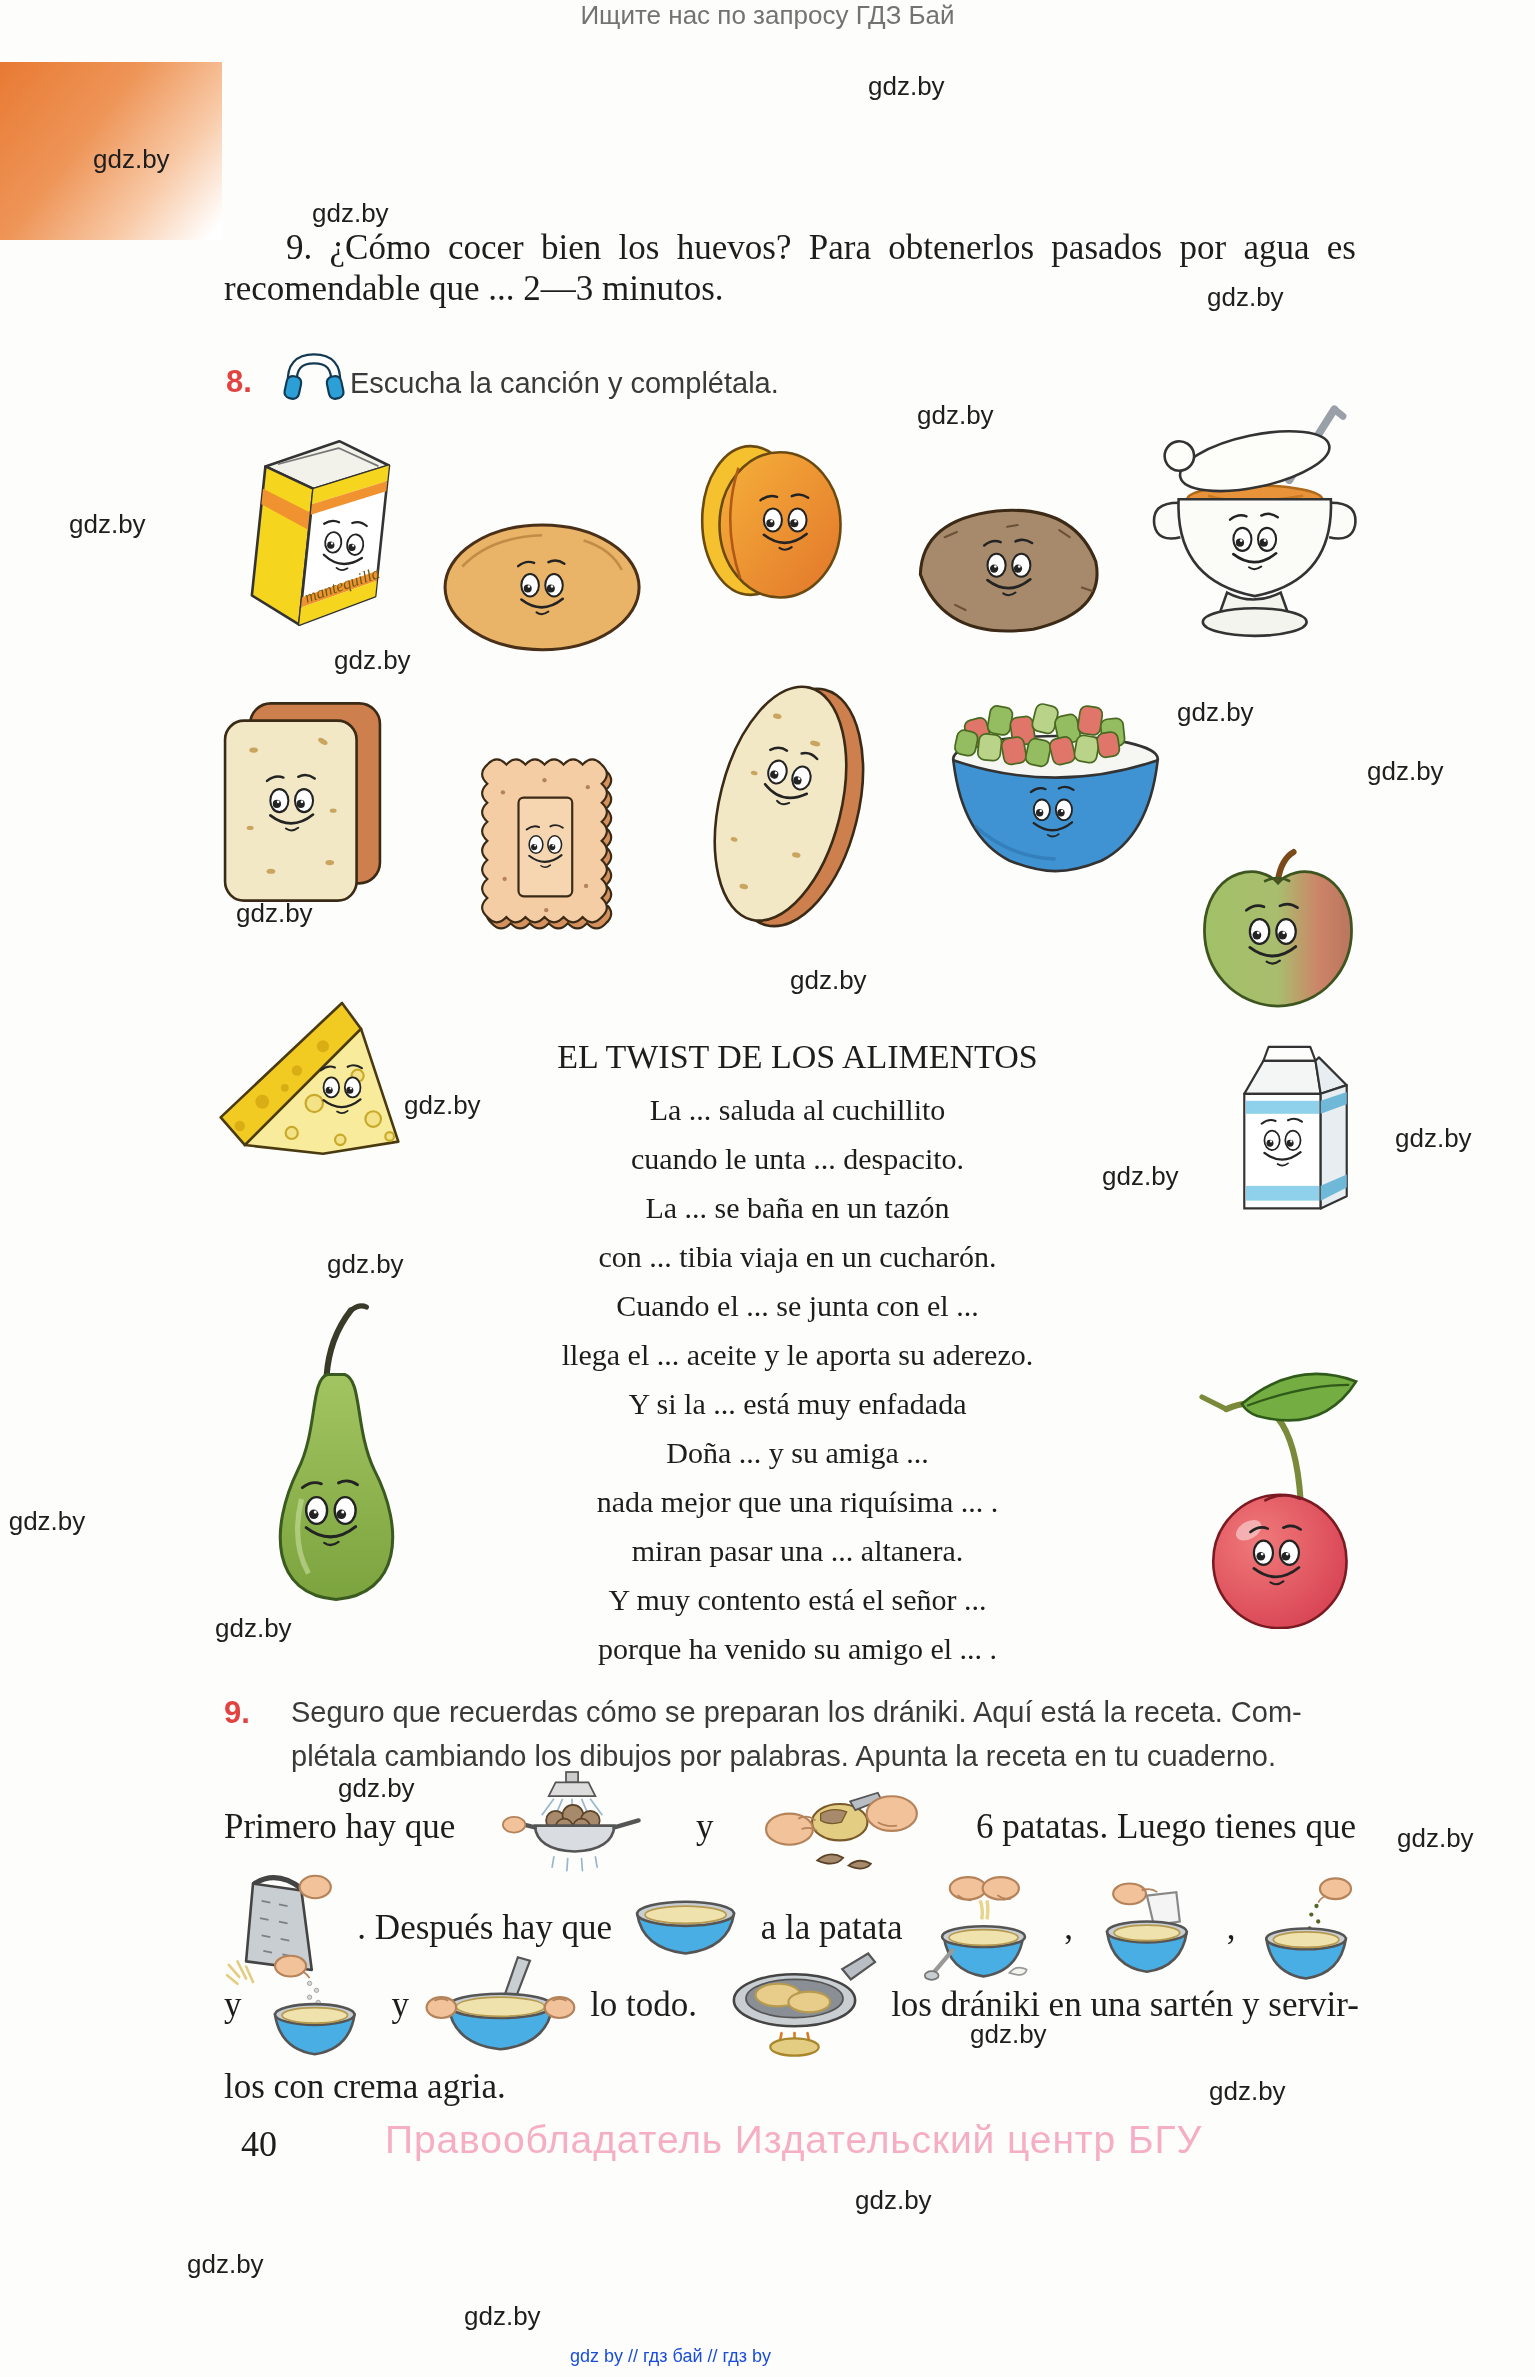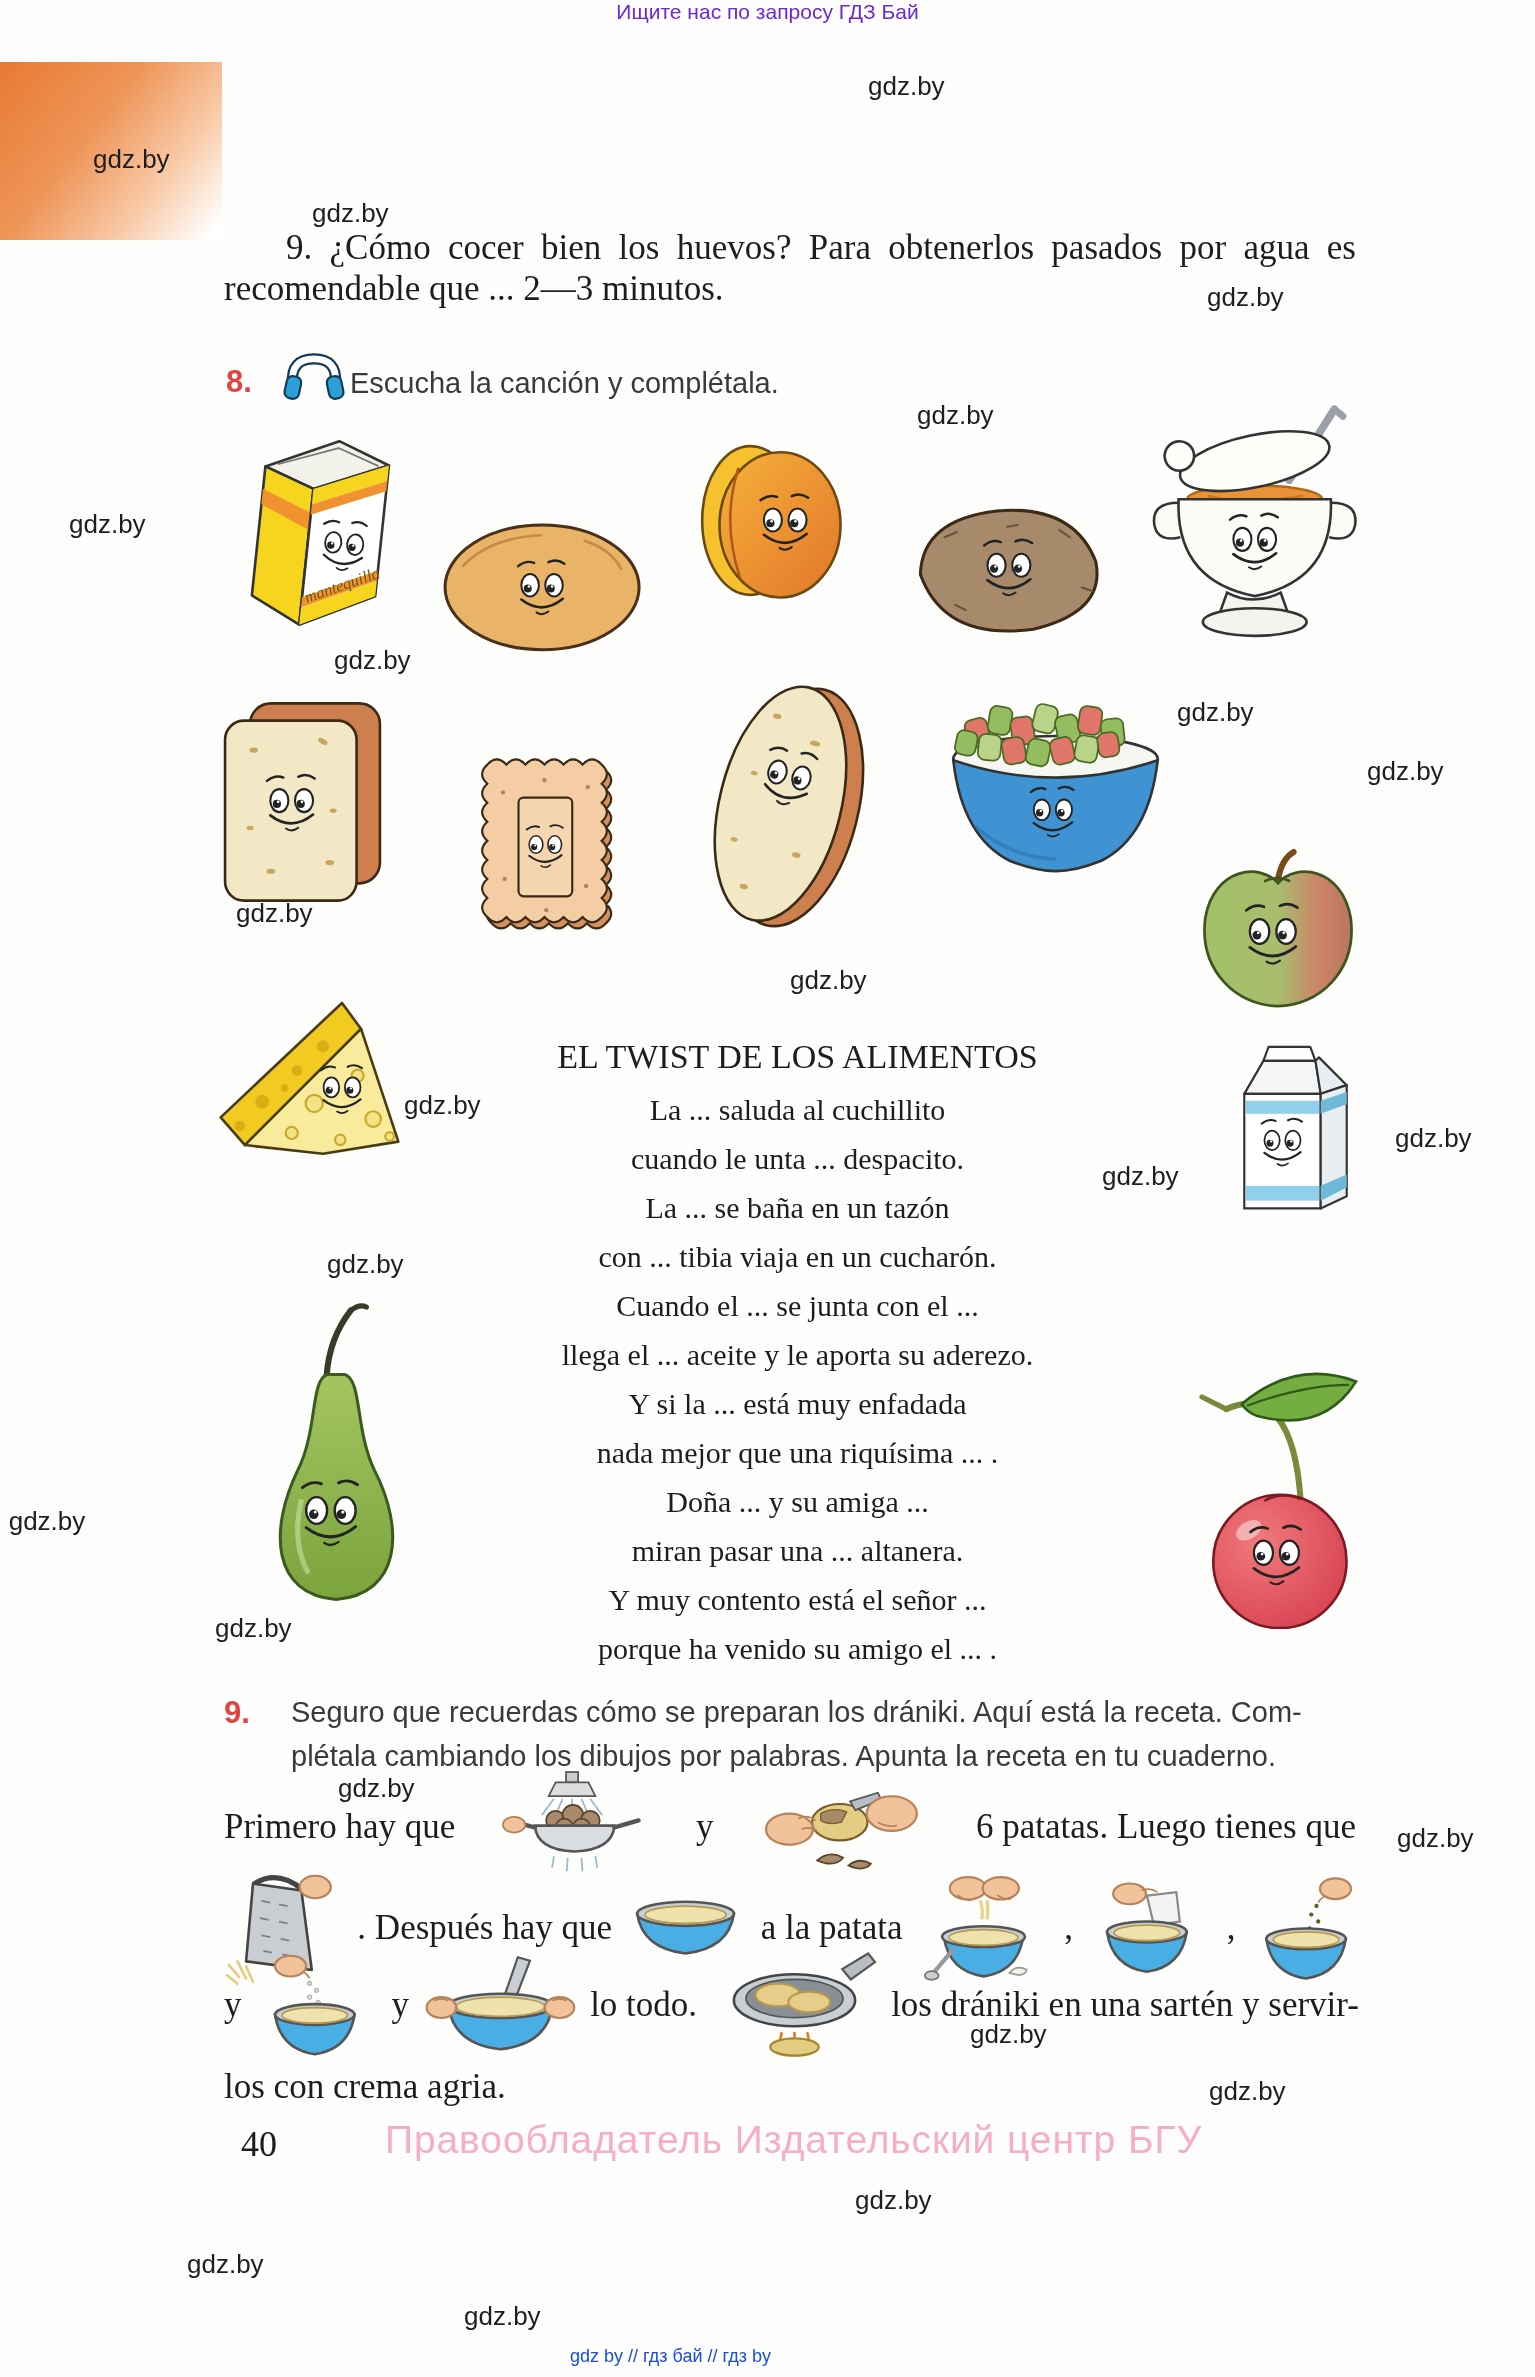--- a/index.html
+++ b/index.html
@@ -1,21 +1,21 @@
 <!DOCTYPE html>
 <html style="font-size:14px"><head>
 <meta charset="utf-8">
 <style>
   html,body{margin:0;padding:0;background:#fff;}
   #page{position:relative;width:1535px;height:2377px;background:#fdfdfc;overflow:hidden;
         font-family:"Liberation Sans",sans-serif;}
   .abs{position:absolute;}
   .serif{font-family:"Liberation Serif",serif;color:#1d1d1d;text-align:center;}
   .wm{position:absolute;font-family:"Liberation Sans",sans-serif;font-size:26px;color:#1e1e1e;white-space:nowrap;}
-  .banner{position:absolute;left:0;top:8;width:1535px;text-align:center;font-size:21px;color:#6d28d9;}
+  .banner{position:absolute;left:0;top:8;width:1535px;text-align:center;font-size:26px;color:#737373;}
   .orange-box{position:absolute;left:0;top:62px;width:222px;height:178px;
       background:linear-gradient(128deg,#e8égal7a33 0%,#e87a33 0%,#ee9558 40%,#f8c9a6 70%,#ffffff 96%);}
   .tasknum{position:absolute;font-size:31px;font-weight:bold;color:#e04340;}
   .para{position:absolute;font-size:35px;line-height:41px;text-align:justify;}
   .instr{position:absolute;font-size:29px;color:#3a3a3a;white-space:nowrap;}
   .song-title{position:absolute;left:477px;top:1038px;width:641px;text-align:center;font-size:34px;}
   .song-lines{position:absolute;left:477px;top:1085px;width:641px;text-align:center;font-size:30px;line-height:49px;}
   .recipe-row{position:absolute;display:flex;justify-content:space-between;align-items:center;}
   .recipe-row .t{font-family:"Liberation Serif",serif;font-size:35px;color:#1d1d1d;white-space:nowrap;}
   .img{position:absolute;}
@@ -340,22 +340,22 @@
 
   <div class="song-title serif">EL TWIST DE LOS ALIMENTOS</div>
   <div class="song-lines serif">
     <div>La ... saluda al cuchillito</div>
     <div>cuando le unta ... despacito.</div>
     <div>La ... se baña en un tazón</div>
     <div>con ... tibia viaja en un cucharón.</div>
     <div>Cuando el ... se junta con el ...</div>
     <div>llega el ... aceite y le aporta su aderezo.</div>
     <div>Y si la ... está muy enfadada</div>
+    <div>Doña ... y su amiga ...</div>
     <div>nada mejor que una riquísima ... .</div>
-    <div>Doña ... y su amiga ...</div>
     <div>miran pasar una ... altanera.</div>
     <div>Y muy contento está el señor ...</div>
     <div>porque ha venido su amigo el ... .</div>
   </div>
 
   <div class="tasknum" style="left:224px;top:1695px">9.</div>
   <div class="instr" style="left:291px;top:1696px">Seguro que recuerdas cómo se preparan los drániki. Aquí está la receta. Com-</div>
   <div class="instr" style="left:291px;top:1740px">plétala cambiando los dibujos por palabras. Apunta la receta en tu cuaderno.</div>
 
   <div class="recipe-row" style="left:224px;top:1768px;width:1132px;height:117px">

